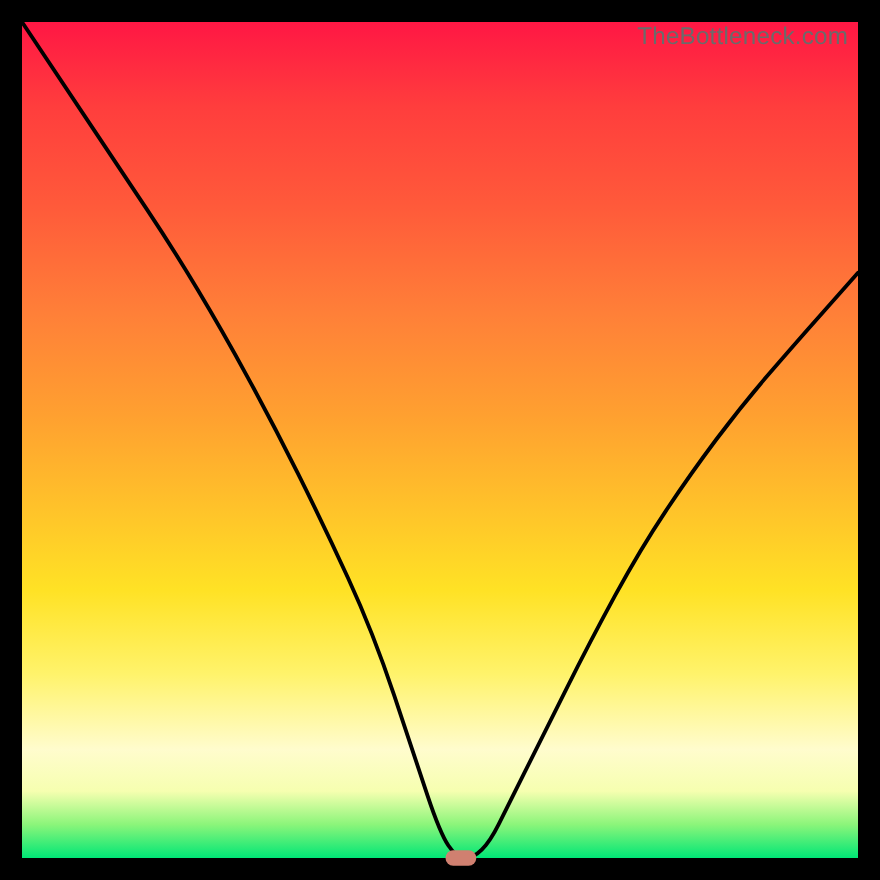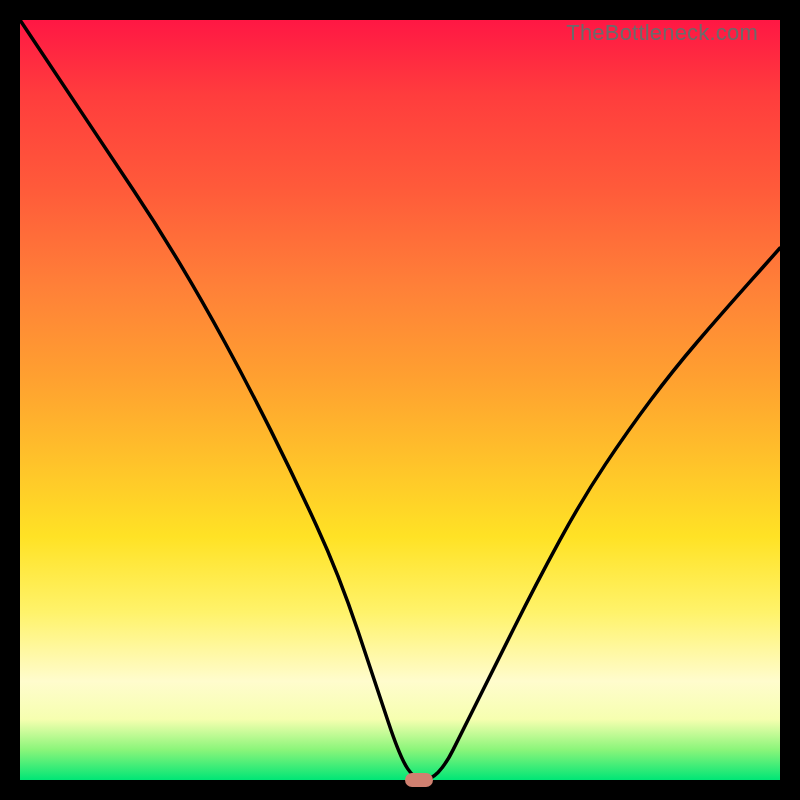--- a/index.html
+++ b/index.html
@@ -36,21 +36,21 @@
       #fff36b 78%,
       #fffccd 87%,
       #f6ffb0 92%,
       #8bf57a 96%,
       #00e676 100%
     );
   }
   .watermark {
     position: absolute;
     top: 0px;
-    right: 22px;
+    right: 9px;
     color: #6b6b6b;
     font-size: 22px;
     font-weight: 500;
     letter-spacing: 0.2px;
     user-select: none;
   }
   svg.curve {
     position: absolute;
     left: 0;
     top: 0;

